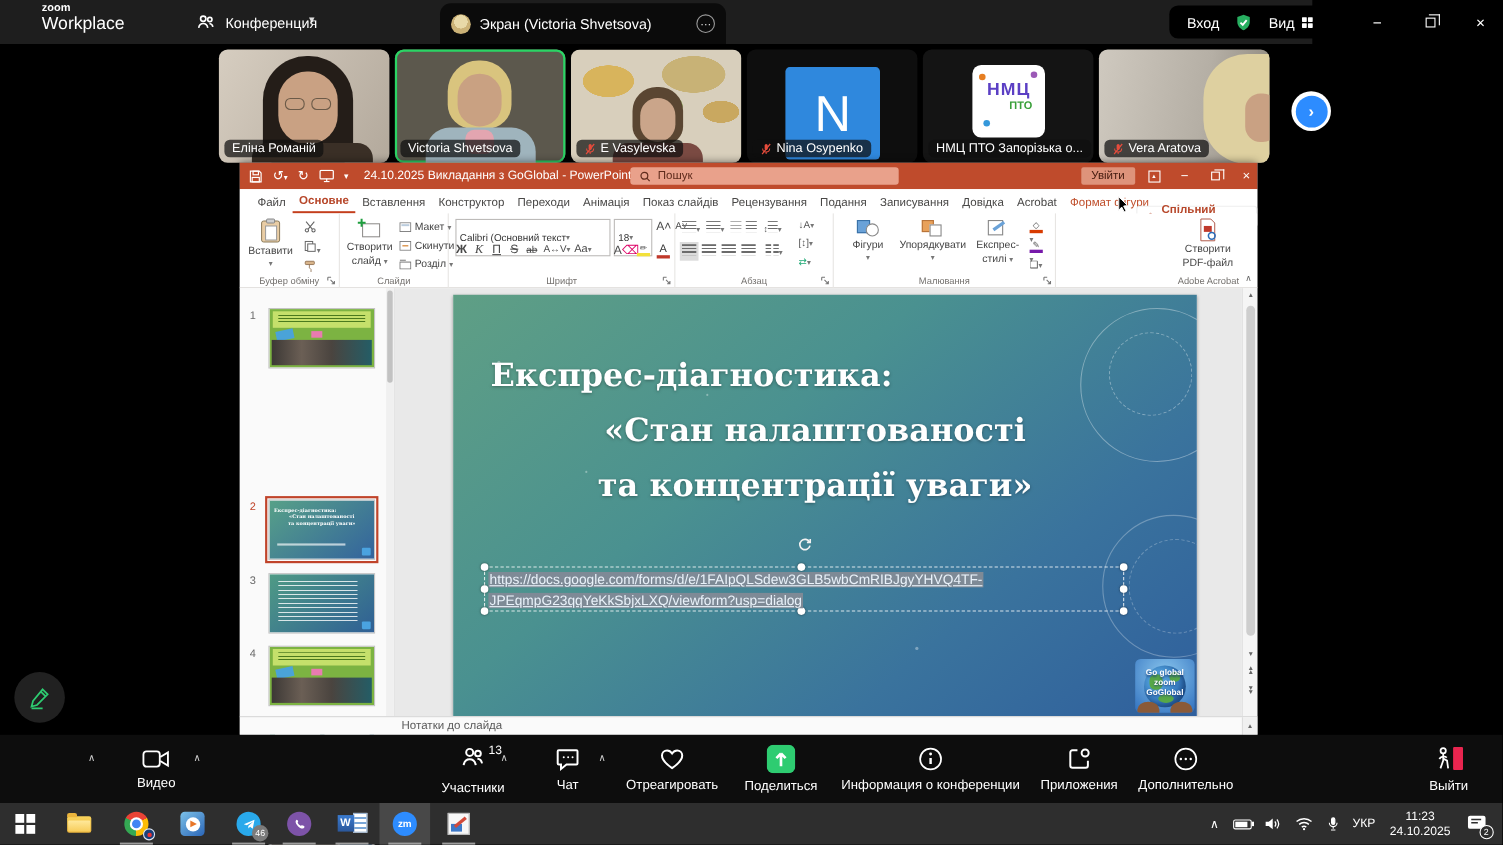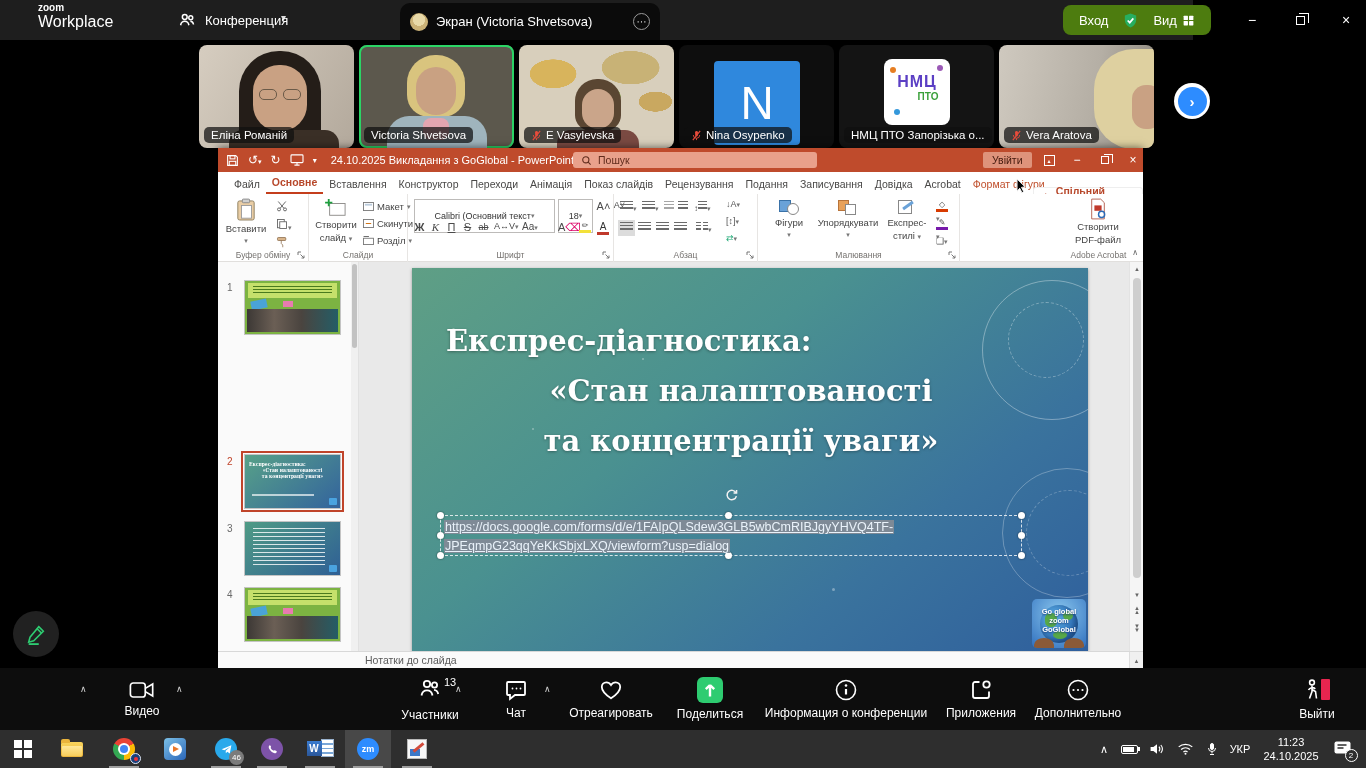--- a/index.html
+++ b/index.html
@@ -9,21 +9,21 @@
 
 .topbar{position:absolute;left:0;top:0;width:1193px;height:40px;background:#1e1e1e}
 .logo{position:absolute;left:38px;top:3px;line-height:1}
 .logo .l1{display:block;font-size:10px;font-weight:bold}
 .logo .l2{display:block;font-size:16px;margin-top:1px}
 .wchev{position:absolute;left:281px;top:12px;font-size:10px;color:#ddd}
 .confitem{position:absolute;left:178px;top:0;height:40px;display:flex;align-items:center;gap:9px;font-size:13px}
 .screentab{position:absolute;left:400px;top:3px;width:260px;height:37px;background:#0b0b0b;border-radius:10px 10px 0 0;display:flex;align-items:center;gap:8px;padding:0 10px;font-size:13px}
 .tabavatar{width:18px;height:18px;border-radius:50%;background:radial-gradient(circle at 50% 38%,#e8d9a8 0 42%,#cbb277 43%);flex:0 0 auto}
 .tabdots{margin-left:auto;width:17px;height:17px;border:1px solid #9a9a9a;border-radius:50%;display:flex;align-items:center;justify-content:center;font-size:10px;color:#ddd}
-.rightpill{position:absolute;left:1063px;top:5px;height:30px;background:#4d7c0f;border-radius:8px;display:flex;align-items:center;gap:14px;padding:0 16px;font-size:13px}
+.rightpill{position:absolute;left:1063px;top:5px;height:30px;background:#000000;border-radius:8px;display:flex;align-items:center;gap:14px;padding:0 16px;font-size:13px}
 .winbtn{position:absolute;top:0;width:40px;height:40px;display:flex;align-items:center;justify-content:center;font-size:14px;color:#fff}
 .restic{width:9px;height:9px;border:1px solid #fff;position:relative}
 .restic::before{content:"";position:absolute;left:2px;top:-4px;width:9px;height:9px;border:1px solid #fff;border-left:0;border-bottom:0}
 
 
 .tile{position:absolute;top:45px;width:155px;height:103px;border-radius:8px;overflow:hidden;background:#101010}
 .nlabel{position:absolute;left:5px;bottom:5px;background:rgba(15,15,15,.72);border-radius:5px;padding:2px 7px;font-size:11.5px;display:flex;align-items:center;gap:4px;white-space:nowrap}
 .activebrd{outline:2px solid #2bd465;outline-offset:-2px}
 
 
@@ -37,21 +37,21 @@
 .prestic::before{content:"";position:absolute;left:2px;top:-3px;width:8px;height:8px;border:1px solid #fff;border-left:0;border-bottom:0}
 .ppt-tabs{position:absolute;left:0;top:24px;width:925px;height:22px;background:#fff;display:flex;align-items:flex-end;padding-left:10px;font-size:10.5px;color:#494847}
 .ptab{padding:3px 6px 4px}
 .ptab.active{color:#b7472a;font-weight:bold;border-bottom:2.5px solid #c43e1c}
 .ptab.ctx{color:#c0502d}
 .sharebtn{position:absolute;left:815px;top:15px;height:20px;display:flex;align-items:center;gap:5px;padding:0 7px;border:1px solid #eee;border-radius:3px;color:#b7472a;font-weight:bold;font-size:10.5px;background:#fff}
 .ppt-ribbon{position:absolute;left:0;top:46px;width:925px;height:68px;background:#fff;border-bottom:1px solid #e1dfdd;font-size:9.5px;color:#444}
 .rgroup{position:absolute;top:0;height:68px;border-right:1px solid #e7e5e3}
 .glabel{position:absolute;bottom:2px;left:0;right:0;text-align:center;font-size:8.5px;color:#75726f}
 .bigbtn{display:flex;flex-direction:column;align-items:center;gap:2px;text-align:center;line-height:1.15}
-.combo{height:16px;border:1px solid #bdbbb9;background:#fff;display:flex;align-items:center;justify-content:center;padding:16px 3px;font-size:9px;color:#333}
+.combo{height:16px;border:1px solid #bdbbb9;background:#fff;display:flex;align-items:center;justify-content:flex-start;padding:16px 3px;font-size:9px;color:#333}
 .fmt{display:inline-block;width:15px;text-align:center;font-size:11px;color:#4a4a4a}
 .li{display:inline-block;width:13px;height:10px;background:repeating-linear-gradient(to bottom,#6b6b6b 0 1.2px,transparent 1.2px 3.2px)}
 .dv{font-size:7px;color:#777}
 .colorbar{display:block;width:12px;height:3px;margin:0 auto}
 .dlaunch{position:absolute;right:3px;bottom:3px}
 
 .thumbs{position:absolute;left:0;top:114px;width:141px;height:389px;background:#fafafa;border-right:1px solid #e1e1e1}
 .tnum{position:absolute;left:9px;font-size:10px;color:#6a6a6a}
 .thumb{position:absolute;left:27px;width:95px;height:53px;background:#fff;box-shadow:0 0 0 1px #c4c4c4;overflow:hidden}
 .thumb.sel{outline:2px solid #c0442a;outline-offset:2px}

